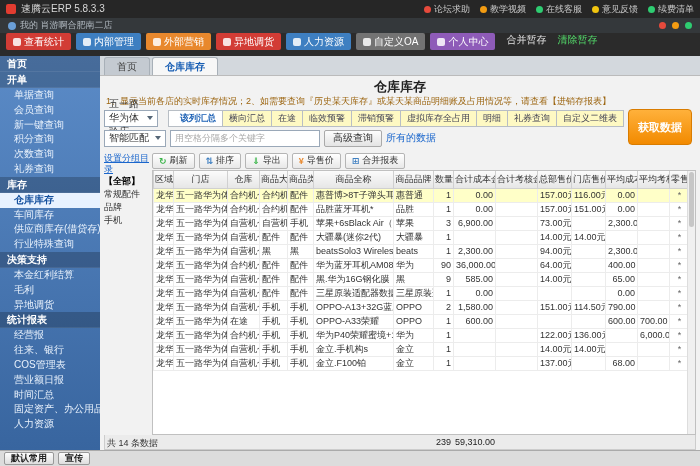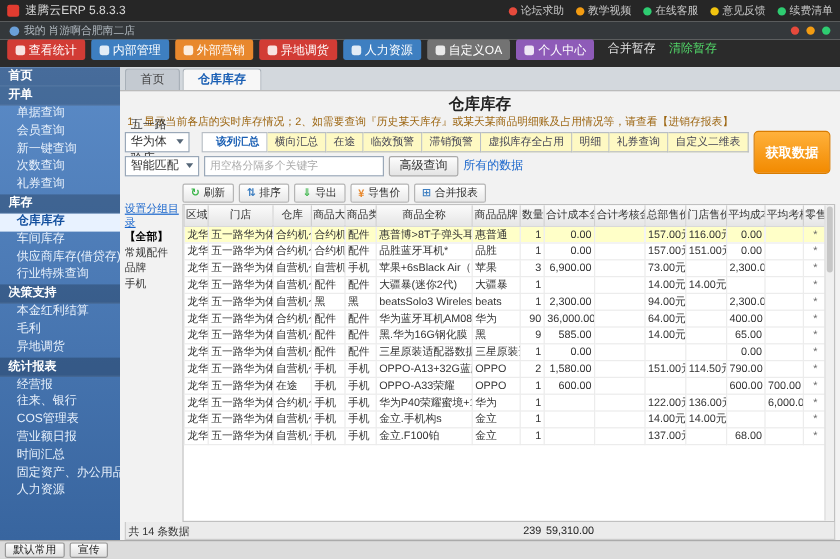--- a/index.html
+++ b/index.html
@@ -53,21 +53,21 @@
   .vtab:first-child { border-left:1px solid #b8bec5;padding-left:11px; }
   .vtab.active { background:#fff; color:#1a5fb4; font-weight:bold; }
   .search-row { height:20px; display:flex; align-items:center; gap:4px; }
   .kw-input { width:150px; height:17px; border:1px solid #9aa8b8; font-size:9px; padding:0 4px; color:#333; }
   .kw-input::placeholder { color:#aaa; }
   .adv-btn { height:17px; padding:0 8px; font-size:10px; background:linear-gradient(#fdfdfd,#e4e4e4); border:1px solid #aaa; border-radius:2px; cursor:pointer; color:#333; }
   .all-link { color:#1a66cc; font-size:10px; cursor:pointer; }
   .fetch-btn { position:absolute; right:4px; top:1px; width:64px; height:36px; background:linear-gradient(#ffb13b,#f28a00); border:1px solid #d97c00; border-radius:4px; color:#fff; font-size:11px; font-weight:bold; cursor:pointer; }
 
   .body-row { flex:1; display:flex; min-height:0; margin-top:3px; }
-  .group-panel { width:48px; flex:none; padding-top:2px;margin-top:16px; }
+  .group-panel { width:48px; flex:none; padding-top:2px; }
   .gp-header { display:block; color:#1a66cc; font-size:9px; line-height:11px; cursor:pointer; text-decoration:underline; }
   .gitem { font-size:9px; line-height:13px; color:#333; cursor:pointer; white-space:nowrap; overflow:hidden; }
   .gitem.active { font-weight:bold; color:#000; }
   .table-col { flex:1; display:flex; flex-direction:column; min-width:0; }
   .action-row { height:19px; display:flex; align-items:center; gap:4px; flex:none; }
   .abtn { height:16px; display:flex; align-items:center; gap:3px; padding:0 6px; background:linear-gradient(#fff,#e8e8e8); border:1px solid #b5b5b5; border-radius:2px; font-size:9px; color:#333; cursor:pointer; }
   .aico { font-style:normal; font-size:9px; font-weight:bold; }
 
   .table-wrap { flex:1; background:#fff; border:1px solid #c0c0c0; position:relative; overflow:hidden; }
   .stock-table { border-collapse:collapse; table-layout:fixed; width:536px; }
@@ -78,21 +78,21 @@
   .stock-table td.ctr { text-align:center; color:#666; }
   .vscroll { position:absolute; top:0; right:0; width:8px; bottom:0; background:#f0f0f0; border-left:1px solid #ddd; }
   .vscroll .thumb { margin:1px; height:55px; background:#c6c6c6; border-radius:3px; }
 
   .footer-strip { height:15px; flex:none; position:relative; background:#ebebeb; border:1px solid #ccc; border-top:none; overflow:hidden; }
   .count { position:absolute; left:2px; top:2px; font-size:9px; color:#333; white-space:nowrap; }
   .totals-table { position:absolute; left:48px; top:0; border-collapse:collapse; table-layout:fixed; width:536px; }
   .totals-table td { font-size:9px; color:#222; height:14px; padding:0 2px; text-align:right; overflow:hidden; white-space:nowrap; }
 
   .bottombar { height:16px; flex:none; background:#dcdcdc; border-top:1px solid #aaa; display:flex; align-items:center; gap:4px; padding:0 4px; }
-  .bbtn { height:13px; font-size:9px; line-height:11px; padding:0 6px; background:linear-gradient(#fdfdfd,#dedede); border:1px solid #999; border-radius:2px; cursor:pointer; color:#222; }
+  .bbtn { height:13px; font-size:9px; line-height:11px; padding:0 6px; background:linear-gradient(#fdfdfd,#dedede); border:1px solid #999; border-radius:2px; cursor:pointer; color:#222;font-weight:bold; }
 </style>
 </head>
 <body>
 
 <div class="window">
 
   <div class="titlebar">
     <span class="logo"></span>
     <span class="title">速腾云ERP 5.8.3.3</span>
     <span class="tb-right" id="tb-right">
@@ -162,20 +162,21 @@
       <div class="tb-textbtn" style="color:#52d869">清除暂存</div>
     </div>
 
   <div class="main">
     <div class="sidebar" id="side-list">
         <div class="side-header">首页</div>
         <div class="side-header">开单</div>
         <div class="side-item">单据查询</div>
         <div class="side-item">会员查询</div>
         <div class="side-item">新一键查询</div>
+        <div class="side-item">积分查询</div>
         <div class="side-item">次数查询</div>
         <div class="side-item">礼券查询</div>
         <div class="side-header">库存</div>
         <div class="side-item active">仓库库存</div>
         <div class="side-item">车间库存</div>
         <div class="side-item">供应商库存(借贷存)</div>
         <div class="side-item">行业特殊查询</div>
         <div class="side-header">决策支持</div>
         <div class="side-item">本金红利结算</div>
         <div class="side-item">毛利</div>

